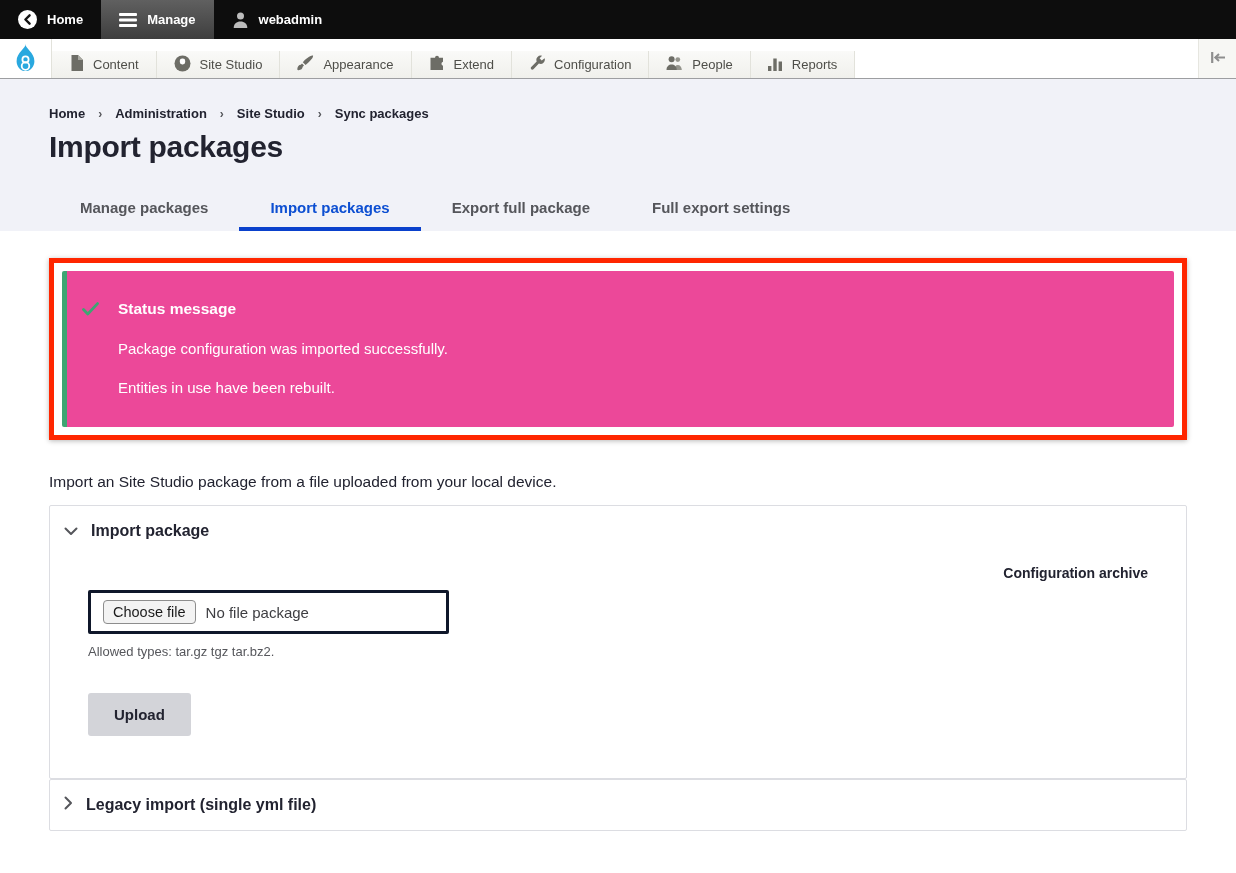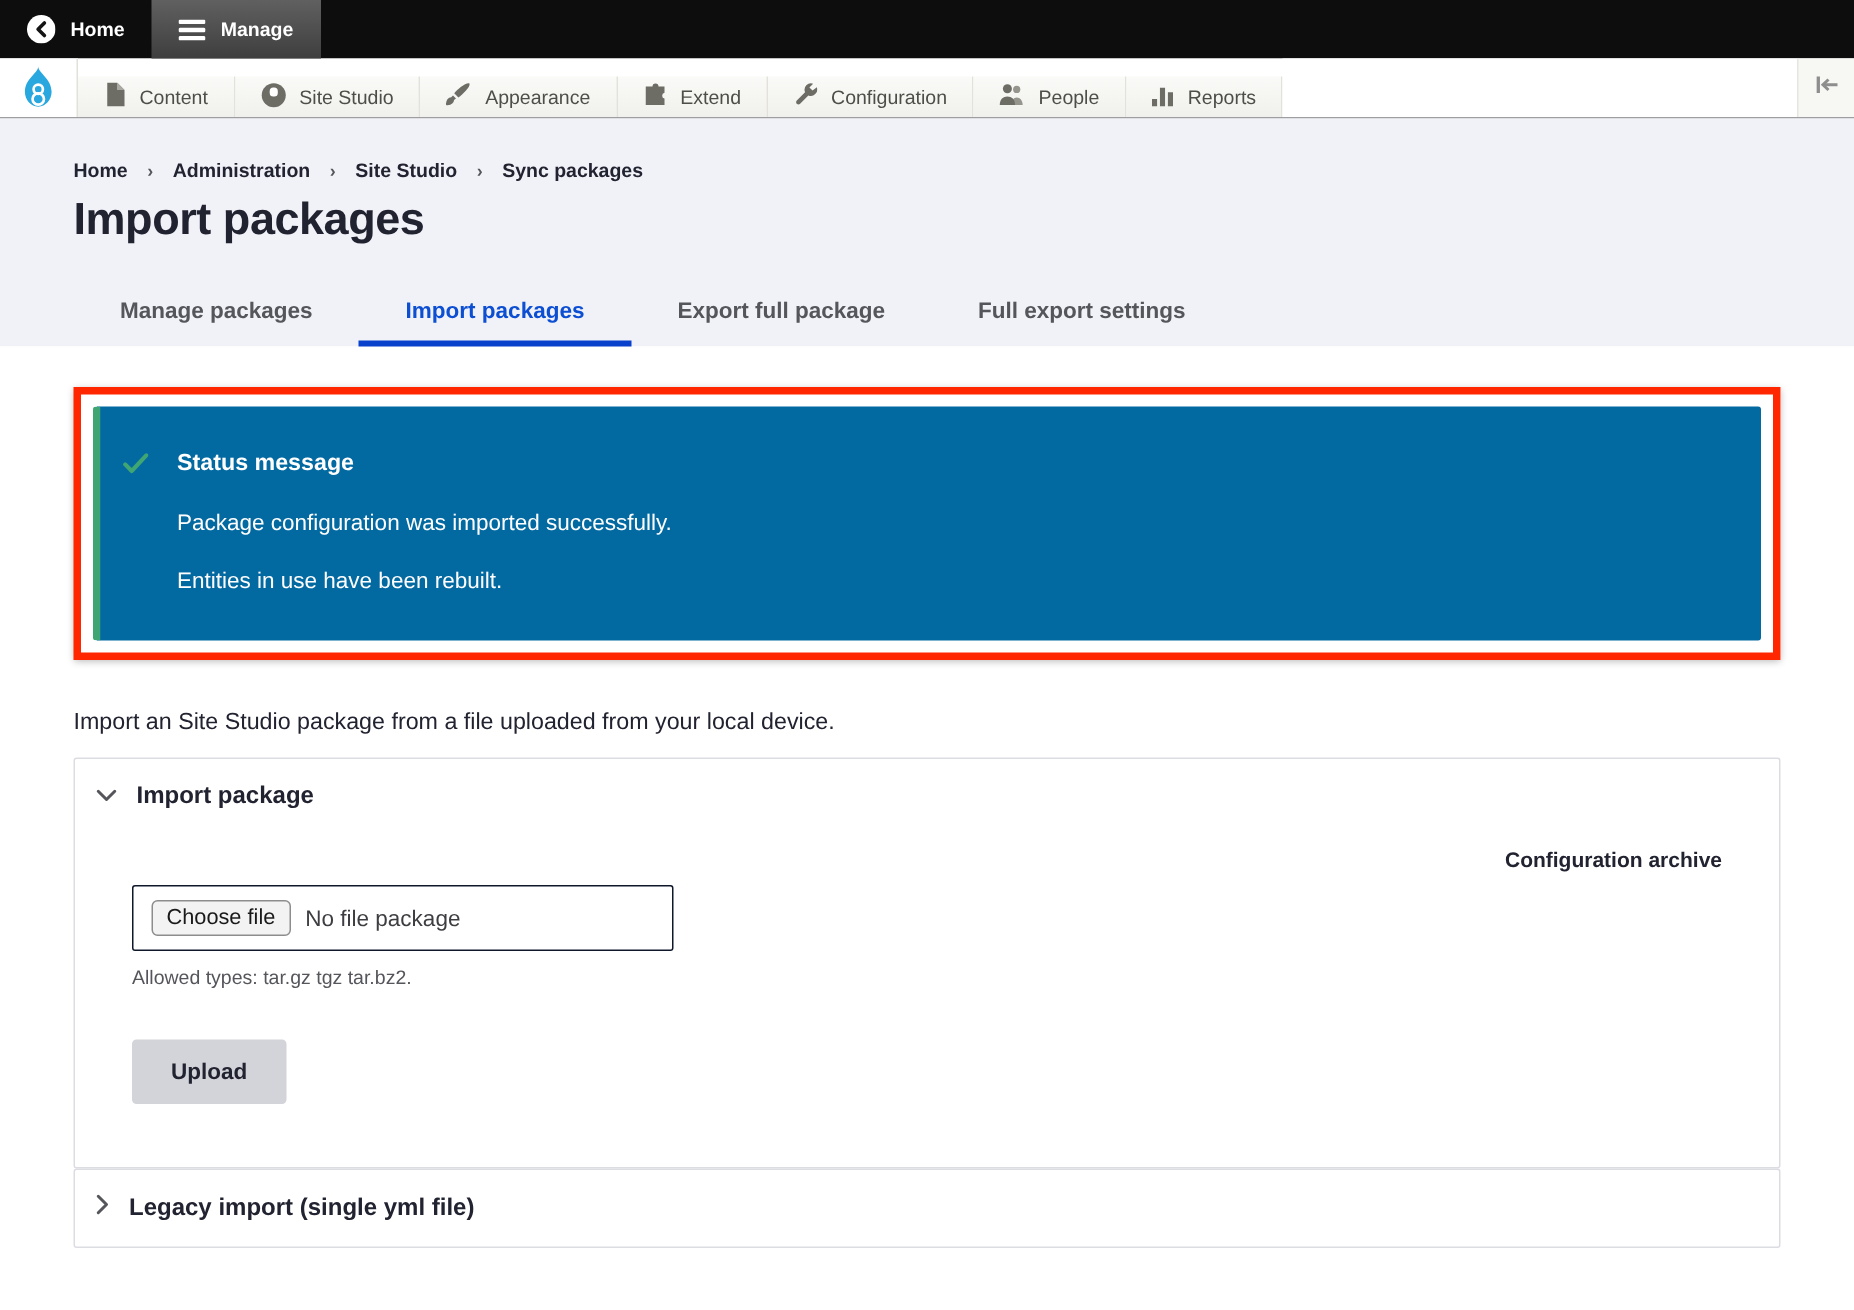--- a/index.html
+++ b/index.html
@@ -65,41 +65,41 @@
   .tab.active { color: #0d4fd2; padding-bottom: 11px; border-bottom: 4px solid #0a41cc; }
 
   
   .main { background: #fff; padding: 27px 49px 20px; }
 
   .highlight-box {
     border: 5px solid #ff2600; padding: 8px;
     margin-bottom: 33px; box-shadow: 0 1px 5px rgba(0,0,0,0.28);
   }
   .status-box {
-    background: #0369a1; border-left: 5px solid #3ea573; border-radius: 2px;
+    background: #ec4899; border-left: 5px solid #3ea573; border-radius: 2px;
     color: #fff; padding: 29px 20px 31px 15px; display: flex; gap: 19px;
   }
   .status-check { padding-top: 2px; }
   .status-title { font-size: 15.5px; font-weight: bold; }
   .status-line { font-size: 15px; margin-top: 22px; }
 
   .intro { font-size: 15.5px; margin: 0 0 14px; color: #222330; }
 
   .details {
     border: 1px solid #dcdde2; border-radius: 2px; background: #fff;
   }
   .details-summary {
     display: flex; align-items: center; gap: 13px;
     padding: 16px 14px; font-size: 16px; font-weight: bold;
     color: #222330; cursor: pointer;
   }
   .details-body { padding: 9px 38px 42px; }
   .field-label { font-size: 14px; font-weight: bold; margin-bottom: 9px; text-align: right; }
   .file-box {
-    width: 361px; height: 44px; border: 1px solid #0f172a; border-radius: 2px;
+    width: 361px; height: 44px; border: 3px solid #0f172a; border-radius: 2px;
     display: flex; align-items: center; gap: 10px; padding: 0 12px;
     background: #fff; cursor: pointer;
   }
   .cf-btn {
     border: 1px solid #8d8d8d; background: #f3f3f3; border-radius: 4px;
     padding: 3px 9px; font-size: 14.5px; color: #1a1a1a; white-space: nowrap;
   }
   .no-file { font-size: 15px; color: #3e3e42; }
   .hint { font-size: 13px; color: #55565b; margin-top: 10px; }
   .upload-btn {
@@ -124,20 +124,29 @@
   </div>
   <div class="topbar-item active">
     <span class="ticon">
       <svg width="18" height="14" viewBox="0 0 18 14">
           <rect width="18" height="3" y="0" rx="1" fill="#ffffff"></rect>
           <rect width="18" height="3" y="5.5" rx="1" fill="#ffffff"></rect>
           <rect width="18" height="3" y="11" rx="1" fill="#ffffff"></rect>
         </svg>
     </span>
     <span>Manage</span>
+  </div>
+  <div class="topbar-item">
+    <span class="ticon">
+      <svg width="17" height="17" viewBox="0 0 17 17">
+          <circle cx="8.5" cy="5" r="3.5" fill="#bcbcbc"></circle>
+          <path d="M1.7 17c0-4.3 2.9-6.6 6.8-6.6s6.8 2.3 6.8 6.6z" fill="#bcbcbc"></path>
+        </svg>
+    </span>
+    <span>webadmin</span>
   </div>
 </div>
 
 <div class="toolbar">
   <div class="toolbar-logo">
     <svg width="27" height="30" viewBox="0 0 27 30">
       <path d="M13.5 0c.4 4.5-8.9 8.3-8.9 17.2 0 5.5 4 9.9 8.9 9.9s8.9-4.4 8.9-9.9C22.4 8.3 13.1 4.5 13.5 0z" fill="#29a8df"></path>
       <circle cx="13.5" cy="15.5" r="3.1" fill="none" stroke="#ffffff" stroke-width="1.8"></circle>
       <circle cx="13.5" cy="22" r="3.8" fill="none" stroke="#ffffff" stroke-width="1.8"></circle>
     </svg>

